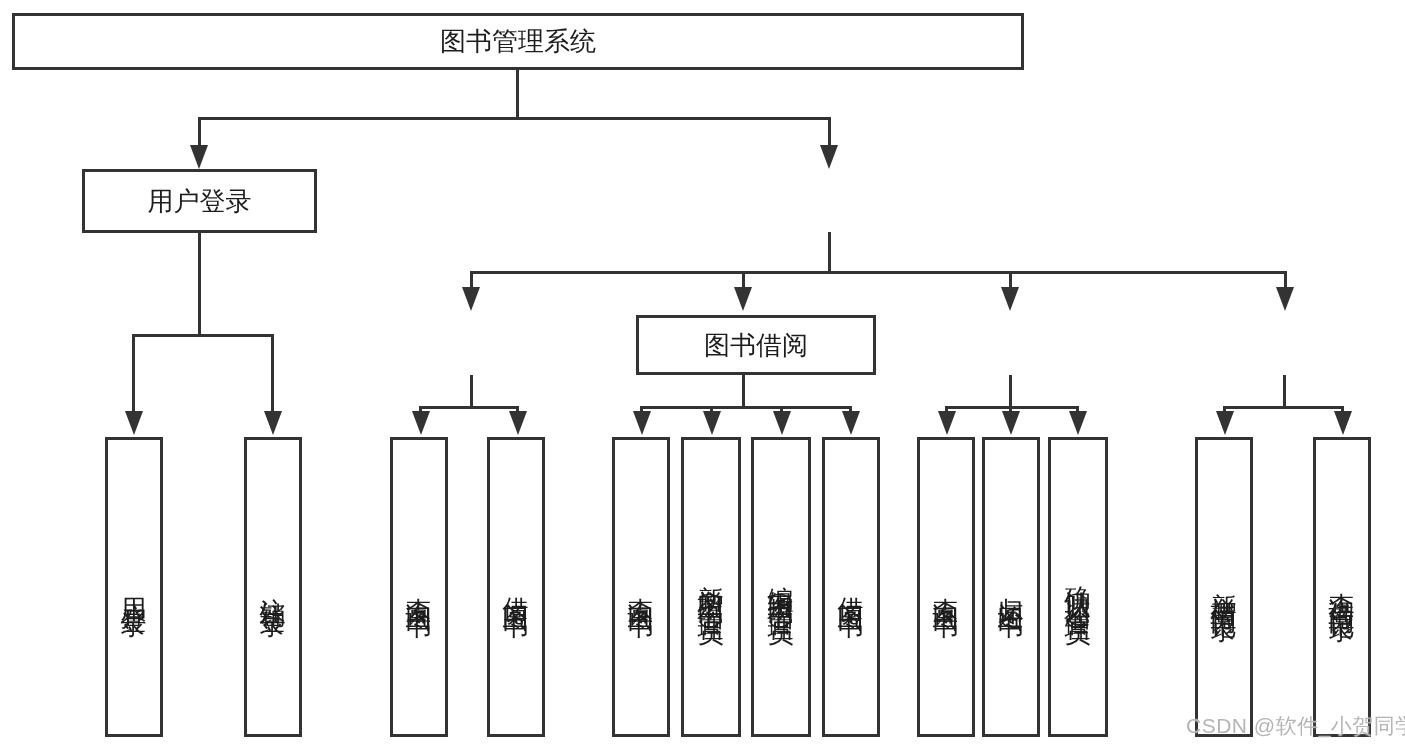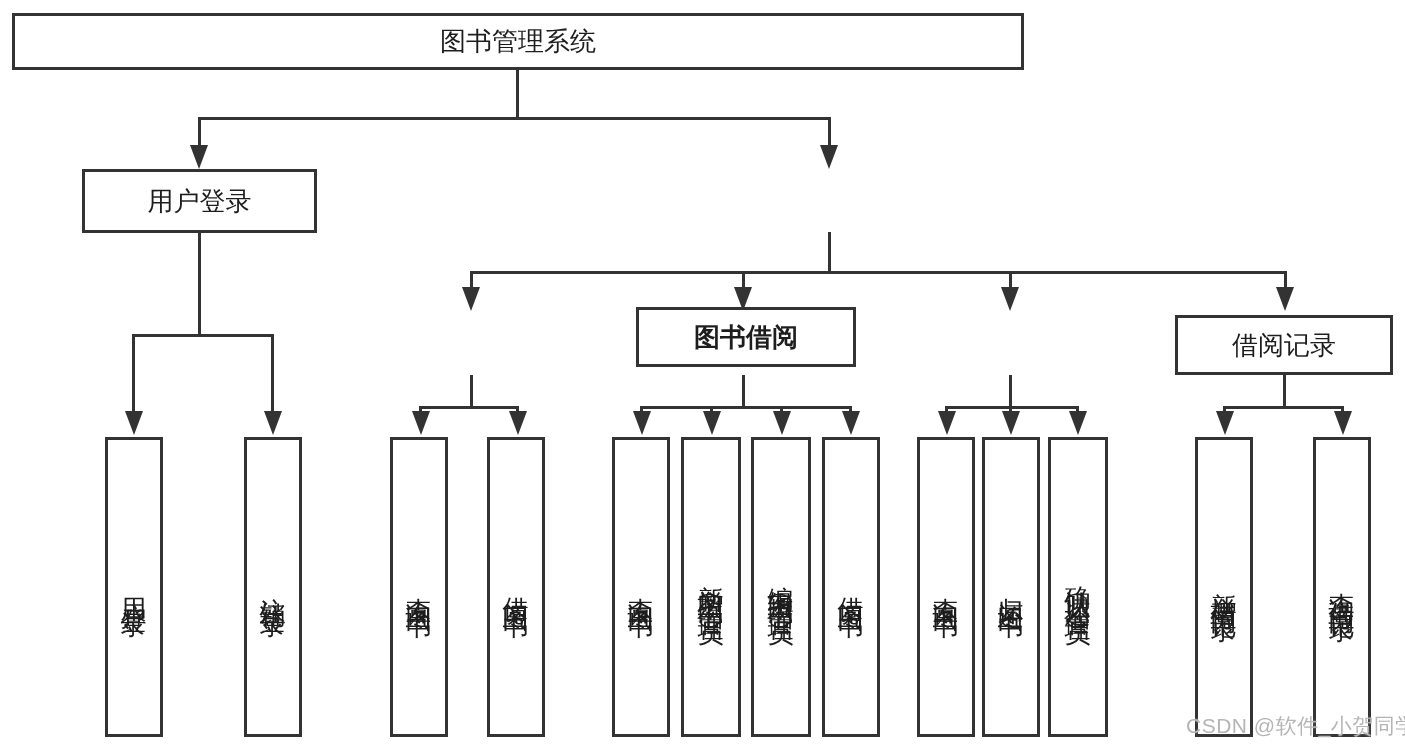--- a/index.html
+++ b/index.html
@@ -88,22 +88,21 @@
   <div class="hline" style="left:470px;top:271px;width:817px;"></div>
   <div class="vline" style="left:470px;top:271px;height:18px;"></div>
   <div class="arrow" style="left:462px;top:287px;"></div>
   <div class="vline" style="left:742px;top:271px;height:18px;"></div>
   <div class="arrow" style="left:734px;top:287px;"></div>
   <div class="vline" style="left:1009px;top:271px;height:18px;"></div>
   <div class="arrow" style="left:1001px;top:287px;"></div>
   <div class="vline" style="left:1284px;top:271px;height:18px;"></div>
   <div class="arrow" style="left:1276px;top:287px;"></div>
 
-  <div class="box" style="left:636px;top:307px;width:220px;height:60px;font-weight:bold;">图书借阅</div>
-  <div class="box" style="left:1175px;top:315px;width:218px;height:60px;">借阅记录</div>
+  <div class="box" style="left:636px;top:315px;width:240px;height:60px;">图书借阅</div>
 
   <div class="vline" style="left:470px;top:375px;height:34px;"></div>
   <div class="hline" style="left:419px;top:406px;width:100px;"></div>
   <div class="vline" style="left:419px;top:406px;height:8px;"></div>
   <div class="arrow" style="left:412px;top:411px;"></div>
   <div class="vline" style="left:516px;top:406px;height:8px;"></div>
   <div class="arrow" style="left:509px;top:411px;"></div>
 
   <div class="vline" style="left:742px;top:375px;height:34px;"></div>
   <div class="hline" style="left:640px;top:406px;width:212px;"></div>

